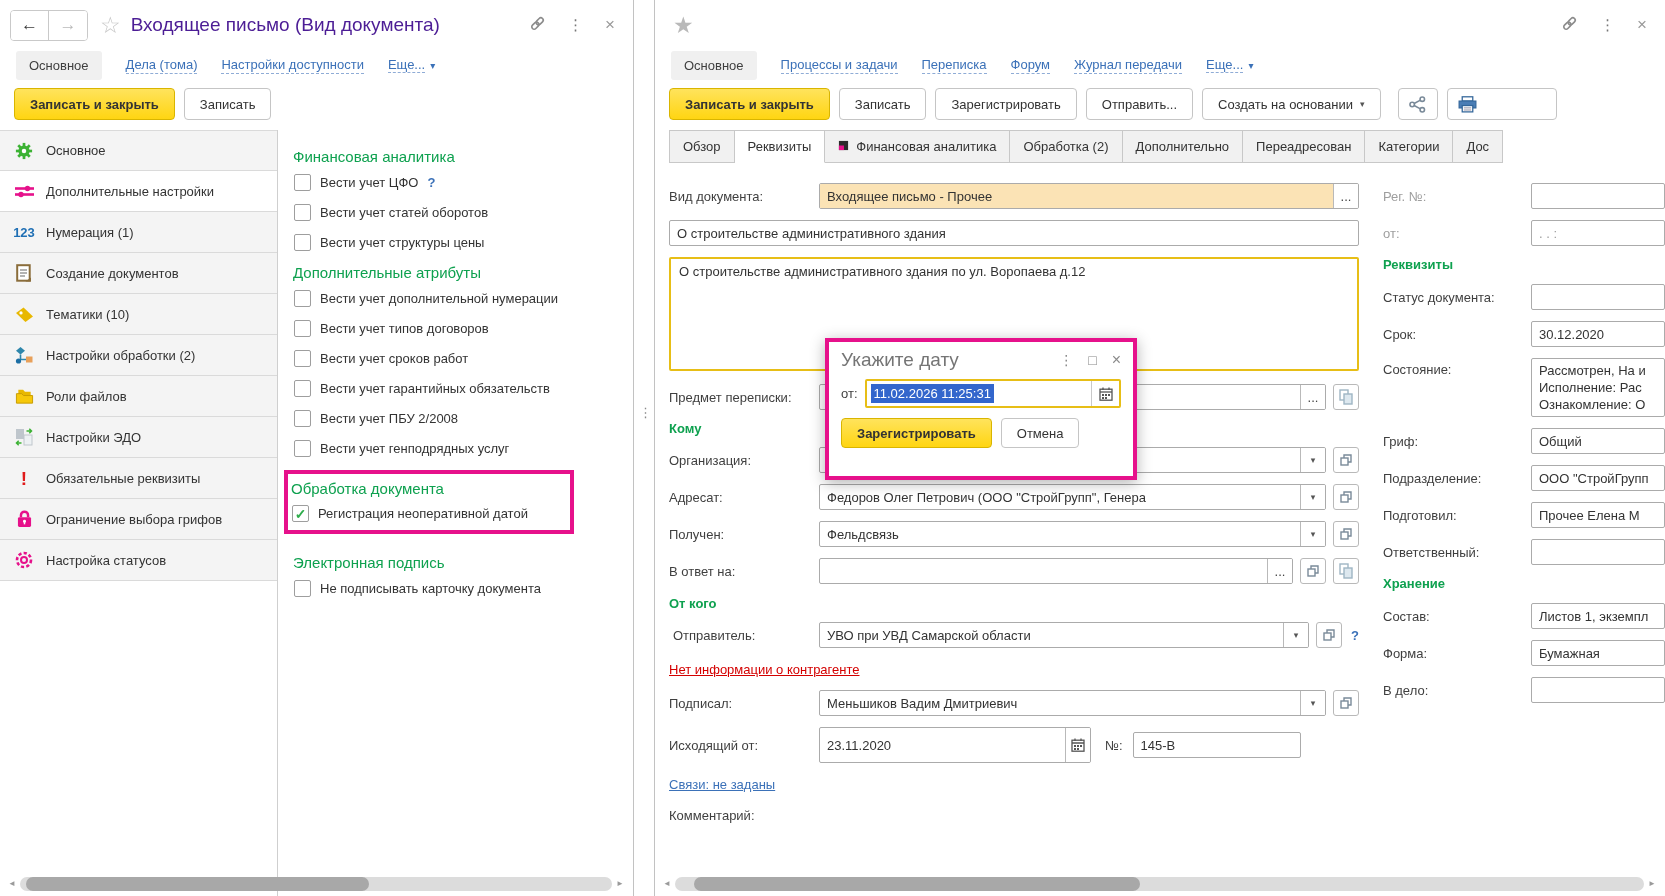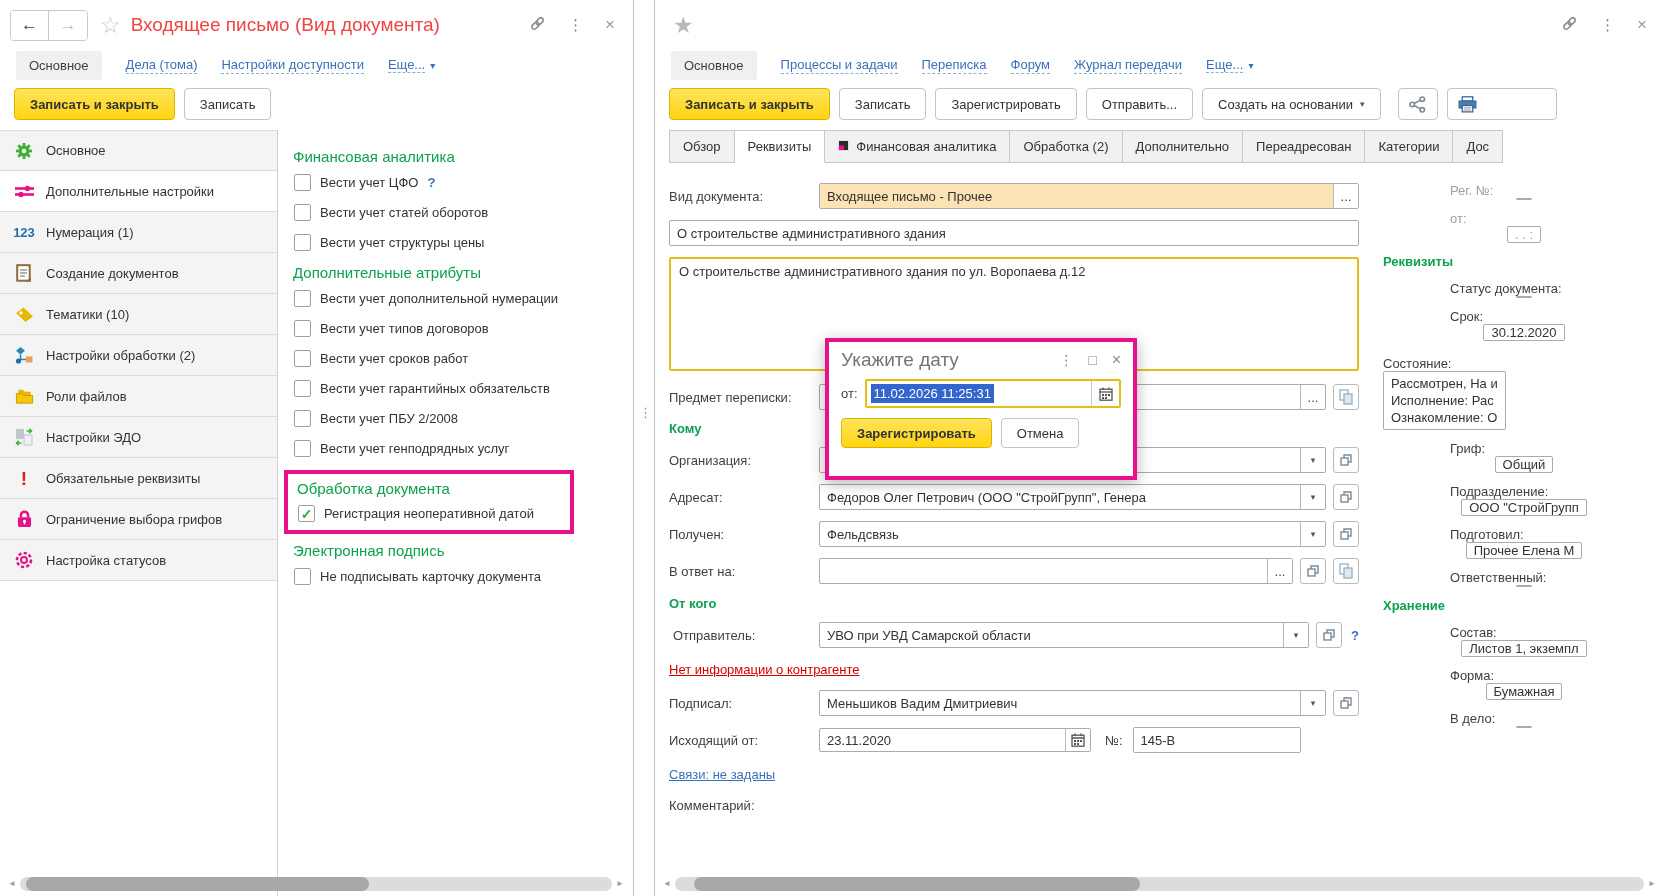--- a/index.html
+++ b/index.html
@@ -13,21 +13,21 @@
   .win-right{flex:1;overflow:hidden;}
 
   
   .whead{display:flex;align-items:center;height:46px;padding:4px 14px 0 10px;white-space:nowrap;}
   .navbtns{display:flex;border:1px solid #C9C9C9;border-radius:4px;overflow:hidden;margin-right:10px;flex:none;}
   .navbtn{width:38px;height:29px;display:flex;align-items:center;justify-content:center;font-size:17px;background:#fff;}
   .navbtn.back{color:#3a3a3a;border-right:1px solid #C9C9C9;}
   .navbtn.fwd{color:#b9b9b9;}
   .star{font-size:23px;color:#C7C7C7;margin:0 10px 0 2px;flex:none;}
   .star.filled{color:#B9B9B9;}
-  .wtitle{font-size:19px;color:#ef4444;overflow:hidden;text-overflow:ellipsis;}
+  .wtitle{font-size:19px;color:#4c1d95;overflow:hidden;text-overflow:ellipsis;}
   .whead-icons{margin-left:auto;display:flex;gap:22px;align-items:center;color:#8C8C8C;flex:none;padding-right:4px;}
   .ic-more{font-size:15px;color:#777;}
   .ic-close{font-size:17px;color:#9a9a9a;}
 
   
   .navrow{display:flex;align-items:center;gap:24px;padding:0 16px;height:38px;white-space:nowrap;}
   .nav-active{background:#F0F0F0;border-radius:3px;padding:7px 13px;color:#3f3f3f;}
   .nav-link{color:#3B71B8;border-bottom:1px dashed #8FAcd6;padding-bottom:1px;cursor:pointer;}
   .nav-more{color:#3B71B8;display:flex;align-items:center;gap:5px;}
   .nav-more .lbl{border-bottom:1px dashed #8FAcd6;}
@@ -55,21 +55,21 @@
   .sb-item.selected{background:#fff;}
   .sb-ico{width:22px;flex:none;display:flex;justify-content:center;align-items:center;}
   .ico-123{color:#1F6FB4;font-weight:bold;font-size:13px;letter-spacing:0;}
   .ico-excl{color:#E01B1B;font-weight:bold;font-size:19px;line-height:1;}
   .panel{flex:1;min-width:0;padding:10px 4px 0 15px;}
   .sec-h{color:#0EA14F;font-size:15px;margin:8px 0 9px;}
   .cbrow{display:flex;align-items:center;gap:9px;margin:0 0 13px 1px;white-space:nowrap;}
   .cb{width:17px;height:17px;border:1px solid #9E9E9E;border-radius:2px;background:#fff;flex:none;display:flex;align-items:center;justify-content:center;}
   .cb .mark{color:#2EAD4B;font-size:14px;font-weight:bold;line-height:1;}
   .help{color:#3B71B8;font-weight:bold;}
-  .hl-pink{border:4px solid #E6118B;margin:4px 0 8px -9px;padding:2px 8px 2px 9px;width:290px;}
+  .hl-pink{border:4px solid #E6118B;margin:4px 0 20px -9px;padding:2px 8px 2px 3px;width:290px;}
   .hl-pink .sec-h{margin:4px 0 8px;}
   .hl-pink .cbrow{margin-bottom:6px;}
 
   
   .rbody{flex:1;display:flex;min-height:0;padding:20px 0 0 14px;}
   .fcol{width:690px;flex:none;}
   .pcol{flex:1;min-width:0;padding-left:24px;overflow:hidden;}
   .frow{display:flex;align-items:center;margin-bottom:11px;}
   .flabel{width:150px;flex:none;color:#3f3f3f;white-space:nowrap;overflow:hidden;}
   .fgroup{flex:1;min-width:0;display:flex;align-items:stretch;border:1px solid #ABABAB;border-radius:2px;height:26px;overflow:hidden;background:#fff;}
@@ -77,26 +77,26 @@
   .fval.orange{background:#FBE3B5;}
   .fseg{width:25px;flex:none;border-left:1px solid #B9B9B9;display:flex;align-items:center;justify-content:center;color:#444;background:#fff;}
   .fseg.dd{font-size:9px;color:#555;}
   .xbtn{width:26px;height:26px;flex:none;margin-left:7px;border:1px solid #B9B9B9;border-radius:3px;background:#fff;display:flex;align-items:center;justify-content:center;}
   .fullbox{border:1px solid #ABABAB;border-radius:2px;height:26px;display:flex;align-items:center;padding:0 7px;margin-bottom:11px;white-space:nowrap;overflow:hidden;}
   .sumbox{border:2px solid #E7BE16;border-radius:2px;height:114px;padding:5px 8px;margin-bottom:13px;white-space:nowrap;overflow:hidden;}
   .grp-h{color:#0EA14F;font-weight:bold;margin:4px 0 11px;}
   .redlink{color:#D40000;text-decoration:underline;margin:3px 0 13px;display:inline-block;}
   .bluelink{color:#3B71B8;text-decoration:underline;display:inline-block;margin:3px 0 2px;}
   .comment{margin-top:14px;color:#3f3f3f;}
-  .grow1{flex:none;width:272px;display:flex;align-items:stretch;border:1px solid #ABABAB;border-radius:2px;height:24px;overflow:hidden;}
+  .grow1{flex:none;width:272px;display:flex;align-items:stretch;border:1px solid #ABABAB;border-radius:2px;height:36px;overflow:hidden;}
   .numlbl{margin:0 10px 0 14px;color:#3f3f3f;}
   .grow2{flex:none;width:168px;}
 
   
-  .prow{display:flex;align-items:center;margin-bottom:11px;flex-direction:column;}
+  .prow{display:flex;align-items:center;margin-bottom:11px;}
   .prow.topalign{align-items:flex-start;}
   .plabel{width:148px;flex:none;color:#3f3f3f;white-space:nowrap;overflow:hidden;}
   .plabel.gray{color:#9E9E9E;}
   .pfield{flex:1;min-width:0;height:26px;border:1px solid #ABABAB;border-radius:2px;display:flex;align-items:center;padding:0 7px;white-space:nowrap;overflow:hidden;background:#fff;}
   .pfield.gray{color:#9E9E9E;}
   .pmulti{flex:1;min-width:0;border:1px solid #ABABAB;border-radius:2px;padding:3px 7px;line-height:17px;background:#fff;}
   .pmulti div{white-space:nowrap;overflow:hidden;}
   .p-h{color:#0EA14F;font-weight:bold;margin:2px 0 12px;}
 
   

